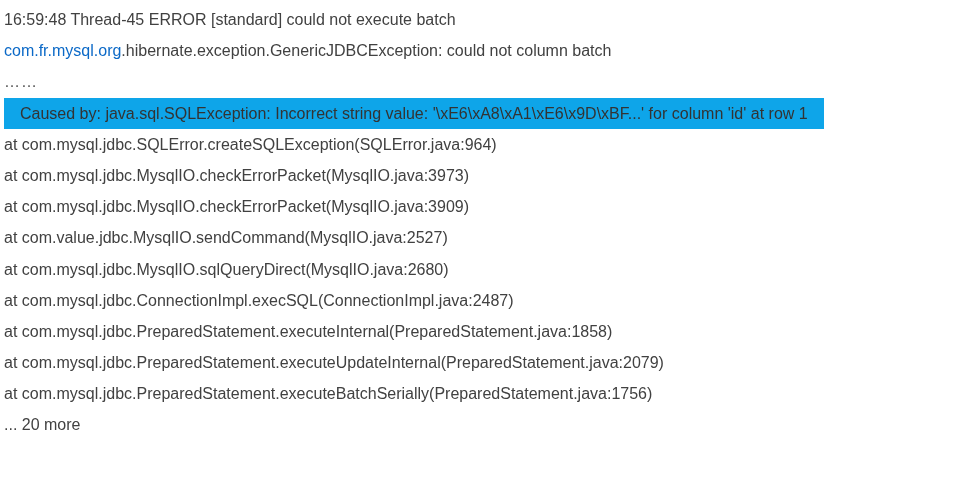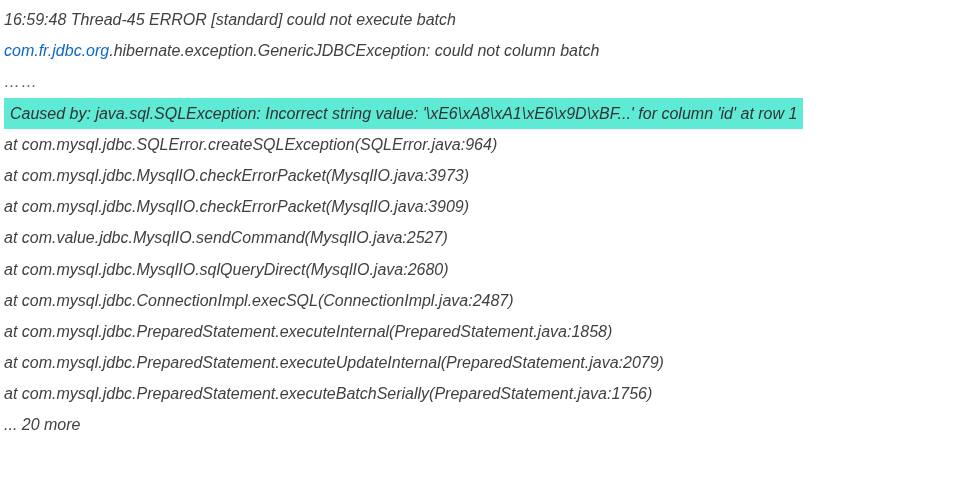--- a/index.html
+++ b/index.html
@@ -1,60 +1,59 @@
 <!DOCTYPE html>
 <html><head>
   <meta charset="utf-8">
   <style>
     * {
       margin: 0;
       padding: 0;
       box-sizing: border-box;
-      font-style: italic;
     }
     body {
       font-family: "Segoe UI", "Microsoft YaHei", Arial, sans-serif;
       font-size: 16px;
       color: #333;
       background: #fff;
       padding: 4px;
       line-height: 1.95;
       width: 957px;
     }
     .log-line {
       white-space: nowrap;
       color: #414141;
     }
     .link {
       color: #0b69c7;
     }
     .highlighted {
-      background-color: #5eead4;
+      background-color: #0ea5e9;
       color: #333;
       display: inline-block;
-      padding: 0 6px;
+      padding: 0 16px;
     }
     .ellipsis {
       color: #555;
       letter-spacing: 1px;
     }
   </style>
 </head>
 <body>
 
 <div class="log-line">
   <span>16:59:48</span>
   <span>Thread-45</span>
   <span>ERROR</span>
   <span>[standard]</span>
   <span>could not execute batch</span>
 </div>
 
 <div class="log-line">
-  <span class="link">com.fr.jdbc.org</span><span>.hibernate.exception.GenericJDBCException: could not column batch</span>
+  <span class="link">com.fr.mysql.org</span><span>.hibernate.exception.GenericJDBCException: could not column batch</span>
 </div>
 
 <div class="log-line ellipsis">……</div>
 
 <div class="log-line">
   <span class="highlighted">Caused by: java.sql.SQLException: Incorrect string value: '\xE6\xA8\xA1\xE6\x9D\xBF...' for column 'id' at row 1</span>
 </div>
 
 <div class="log-line">at com.mysql.jdbc.SQLError.createSQLException(SQLError.java:964)</div>
 <div class="log-line">at com.mysql.jdbc.MysqlIO.checkErrorPacket(MysqlIO.java:3973)</div>

